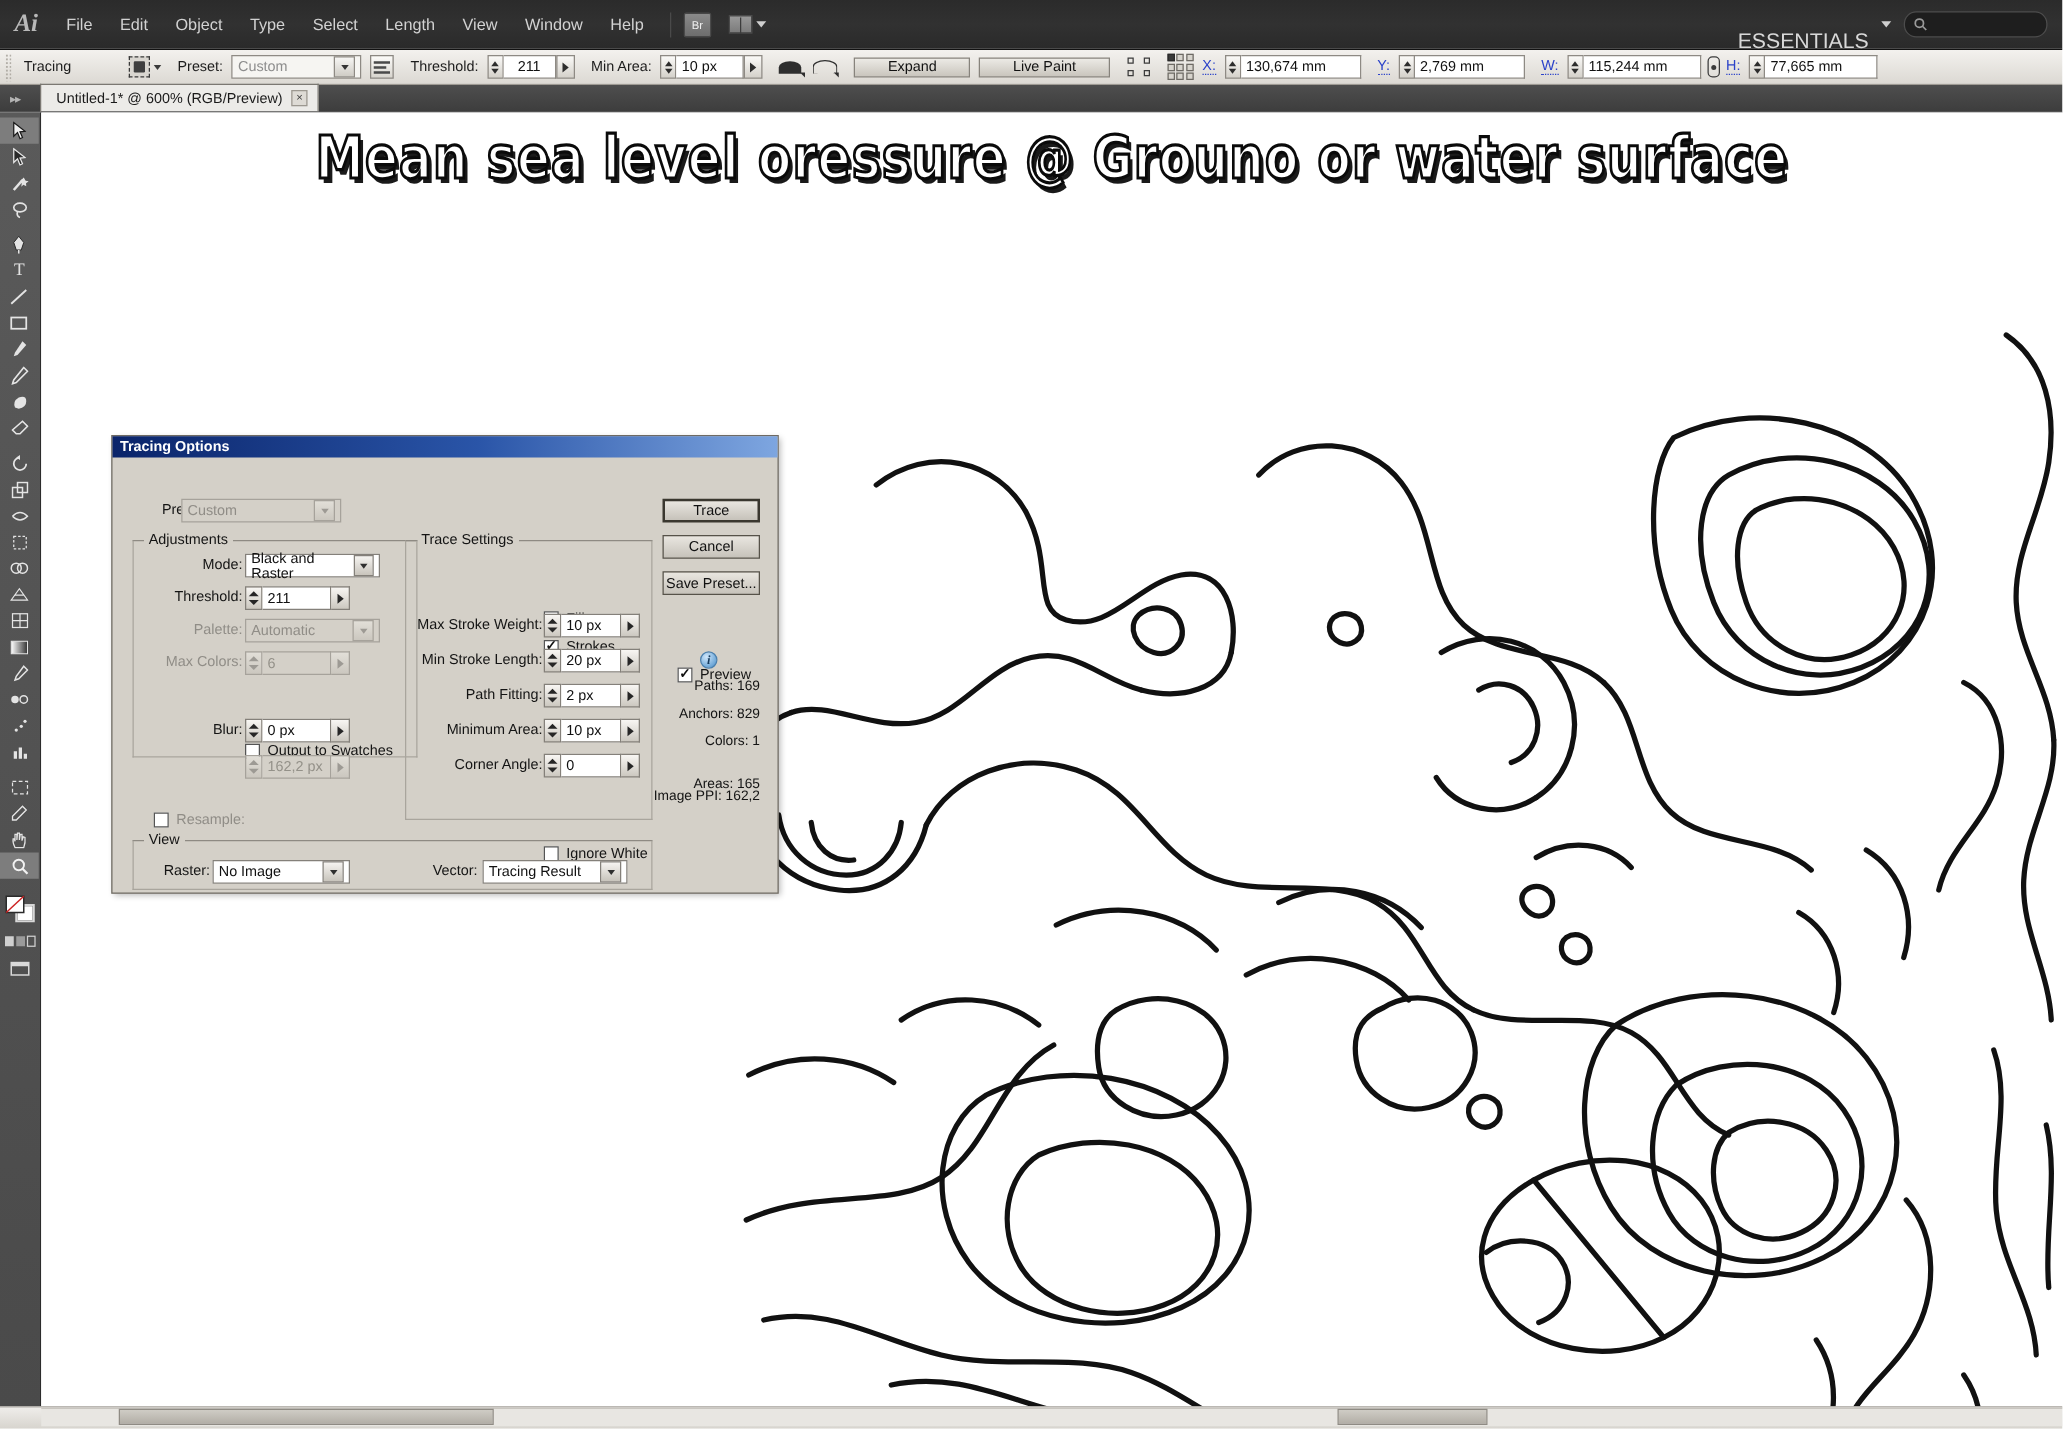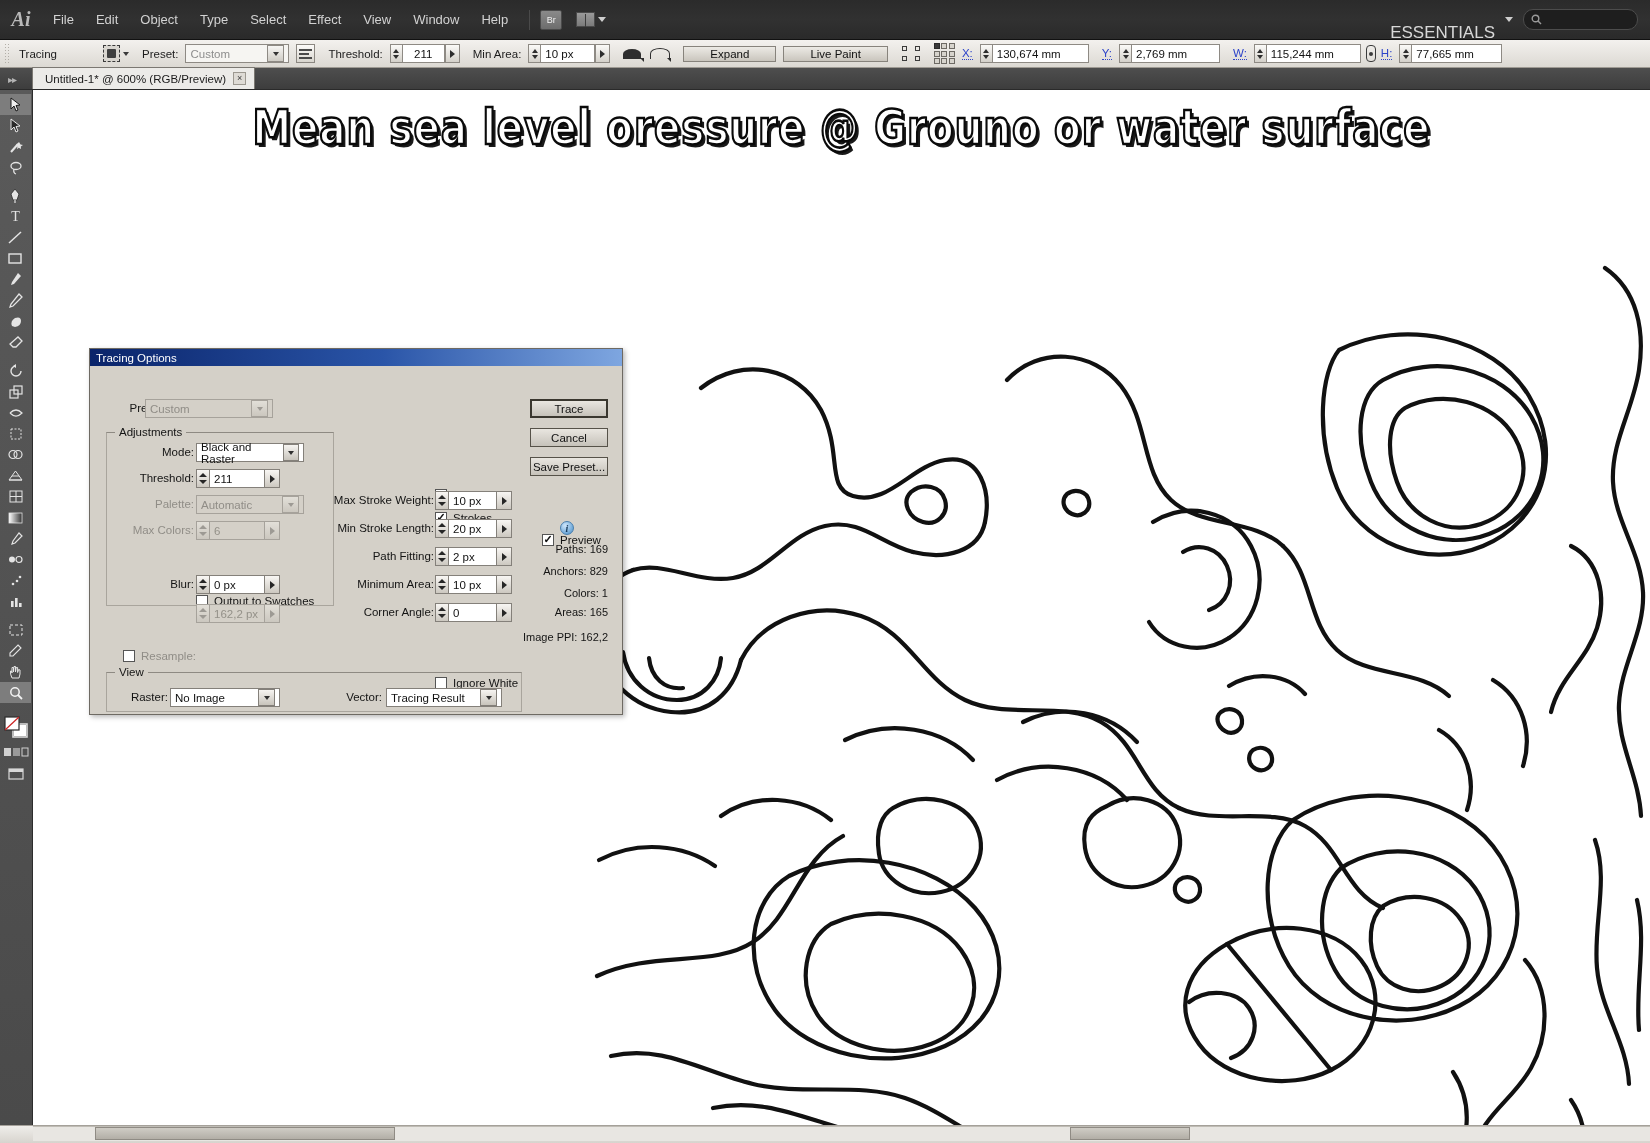--- a/index.html
+++ b/index.html
@@ -184,21 +184,21 @@
   .hsb-thumb2{position:absolute;left:1070px;top:1127px;width:120px;height:13px;background:linear-gradient(to bottom,#cfccc5,#b2aea6);border:1px solid #8f8b84;}
 
   
   #dialog{
     position:absolute;left:89px;top:348px;width:534px;height:367px;
     background:#d4d0c8;border:1px solid #6e6a63;
     box-shadow:2px 2px 5px rgba(0,0,0,.28);
   }
   #dlgtitle{
     height:17px;background:linear-gradient(to right,#0a246a 0%,#2a55a8 55%,#7ea6e0 100%);
-    color:#fff;font-size:11.5px;font-weight:normal;display:flex;align-items:center;padding-left:6px;
+    color:#fff;font-size:11.5px;font-weight:bold;display:flex;align-items:center;padding-left:6px;
   }
   .dlg-body{position:relative;width:100%;height:350px;}
   .lbl{font-size:11.5px;color:#141414;text-align:right;}
   .lbl.dim{color:#908d87;}
 
   fieldset.grp{
     position:absolute;border:1px solid #a9a59d;border-top:1px solid #8e8a83;
     margin:0;padding:0;background:transparent;
   }
   fieldset.grp > legend{
@@ -265,21 +265,21 @@
 </head>
 <body>
 
 <div id="menubar">
   <div class="logo">Ai</div>
   <div class="menu-item">File</div>
   <div class="menu-item">Edit</div>
   <div class="menu-item">Object</div>
   <div class="menu-item">Type</div>
   <div class="menu-item">Select</div>
-  <div class="menu-item">Effect</div>
+  <div class="menu-item">Length</div>
   <div class="menu-item">View</div>
   <div class="menu-item">Window</div>
   <div class="menu-item">Help</div>
   <div class="sep-v"></div>
   <div class="br-btn">Br</div>
   <div class="arrange-btn">
     <div class="arrange-ico"></div>
     <div class="caret-d"></div>
   </div>
   <div class="right">
@@ -745,20 +745,23 @@
     </div>
     <div class="num-wrap" style="position:absolute;left:106px;top:238px">
       <div class="spin2 dim">
           <span class="up"></span>
           <span class="dn"></span>
         </div>
       <div class="num-in dim" style="width:55px">162,2 px</div>
       <div class="slider-btn dim"></div>
     </div>
 
+    <fieldset class="grp" style="left:234px;top:60px;width:198px;height:230px">
+      <legend>Trace Settings</legend>
+    </fieldset>
 
     <div class="cbx-row" style="position:absolute;left:345px;top:79px">
       <span class="cbx"></span>
       <span>Fills</span>
     </div>
     <div class="cbx-row" style="position:absolute;left:345px;top:102px">
       <span class="cbx">
           <span class="tick">✓</span>
         </span>
       <span>Strokes</span>
@@ -842,21 +845,21 @@
           <span class="tick">✓</span>
         </span>
       <span>Preview</span>
     </div>
 
     <div class="info-ico" style="position:absolute;left:470px;top:155px">i</div>
 
     <div class="stat" style="position:absolute;left:420px;top:177px;width:98px">Paths: 169</div>
     <div class="stat" style="position:absolute;left:420px;top:199px;width:98px">Anchors: 829</div>
     <div class="stat" style="position:absolute;left:420px;top:221px;width:98px">Colors: 1</div>
-    <div class="stat" style="position:absolute;left:420px;top:240px;width:98px">Areas: 165</div>
+    <div class="stat" style="position:absolute;left:420px;top:255px;width:98px">Areas: 165</div>
     <div class="stat" style="position:absolute;left:410px;top:265px;width:108px">Image PPI: 162,2</div>
   </div>
 </div>
 
 <div id="bottombar"></div>
 <div class="hsb-track"></div>
 <div class="hsb-thumb"></div>
 <div class="hsb-thumb2"></div>
 
 </body></html>

